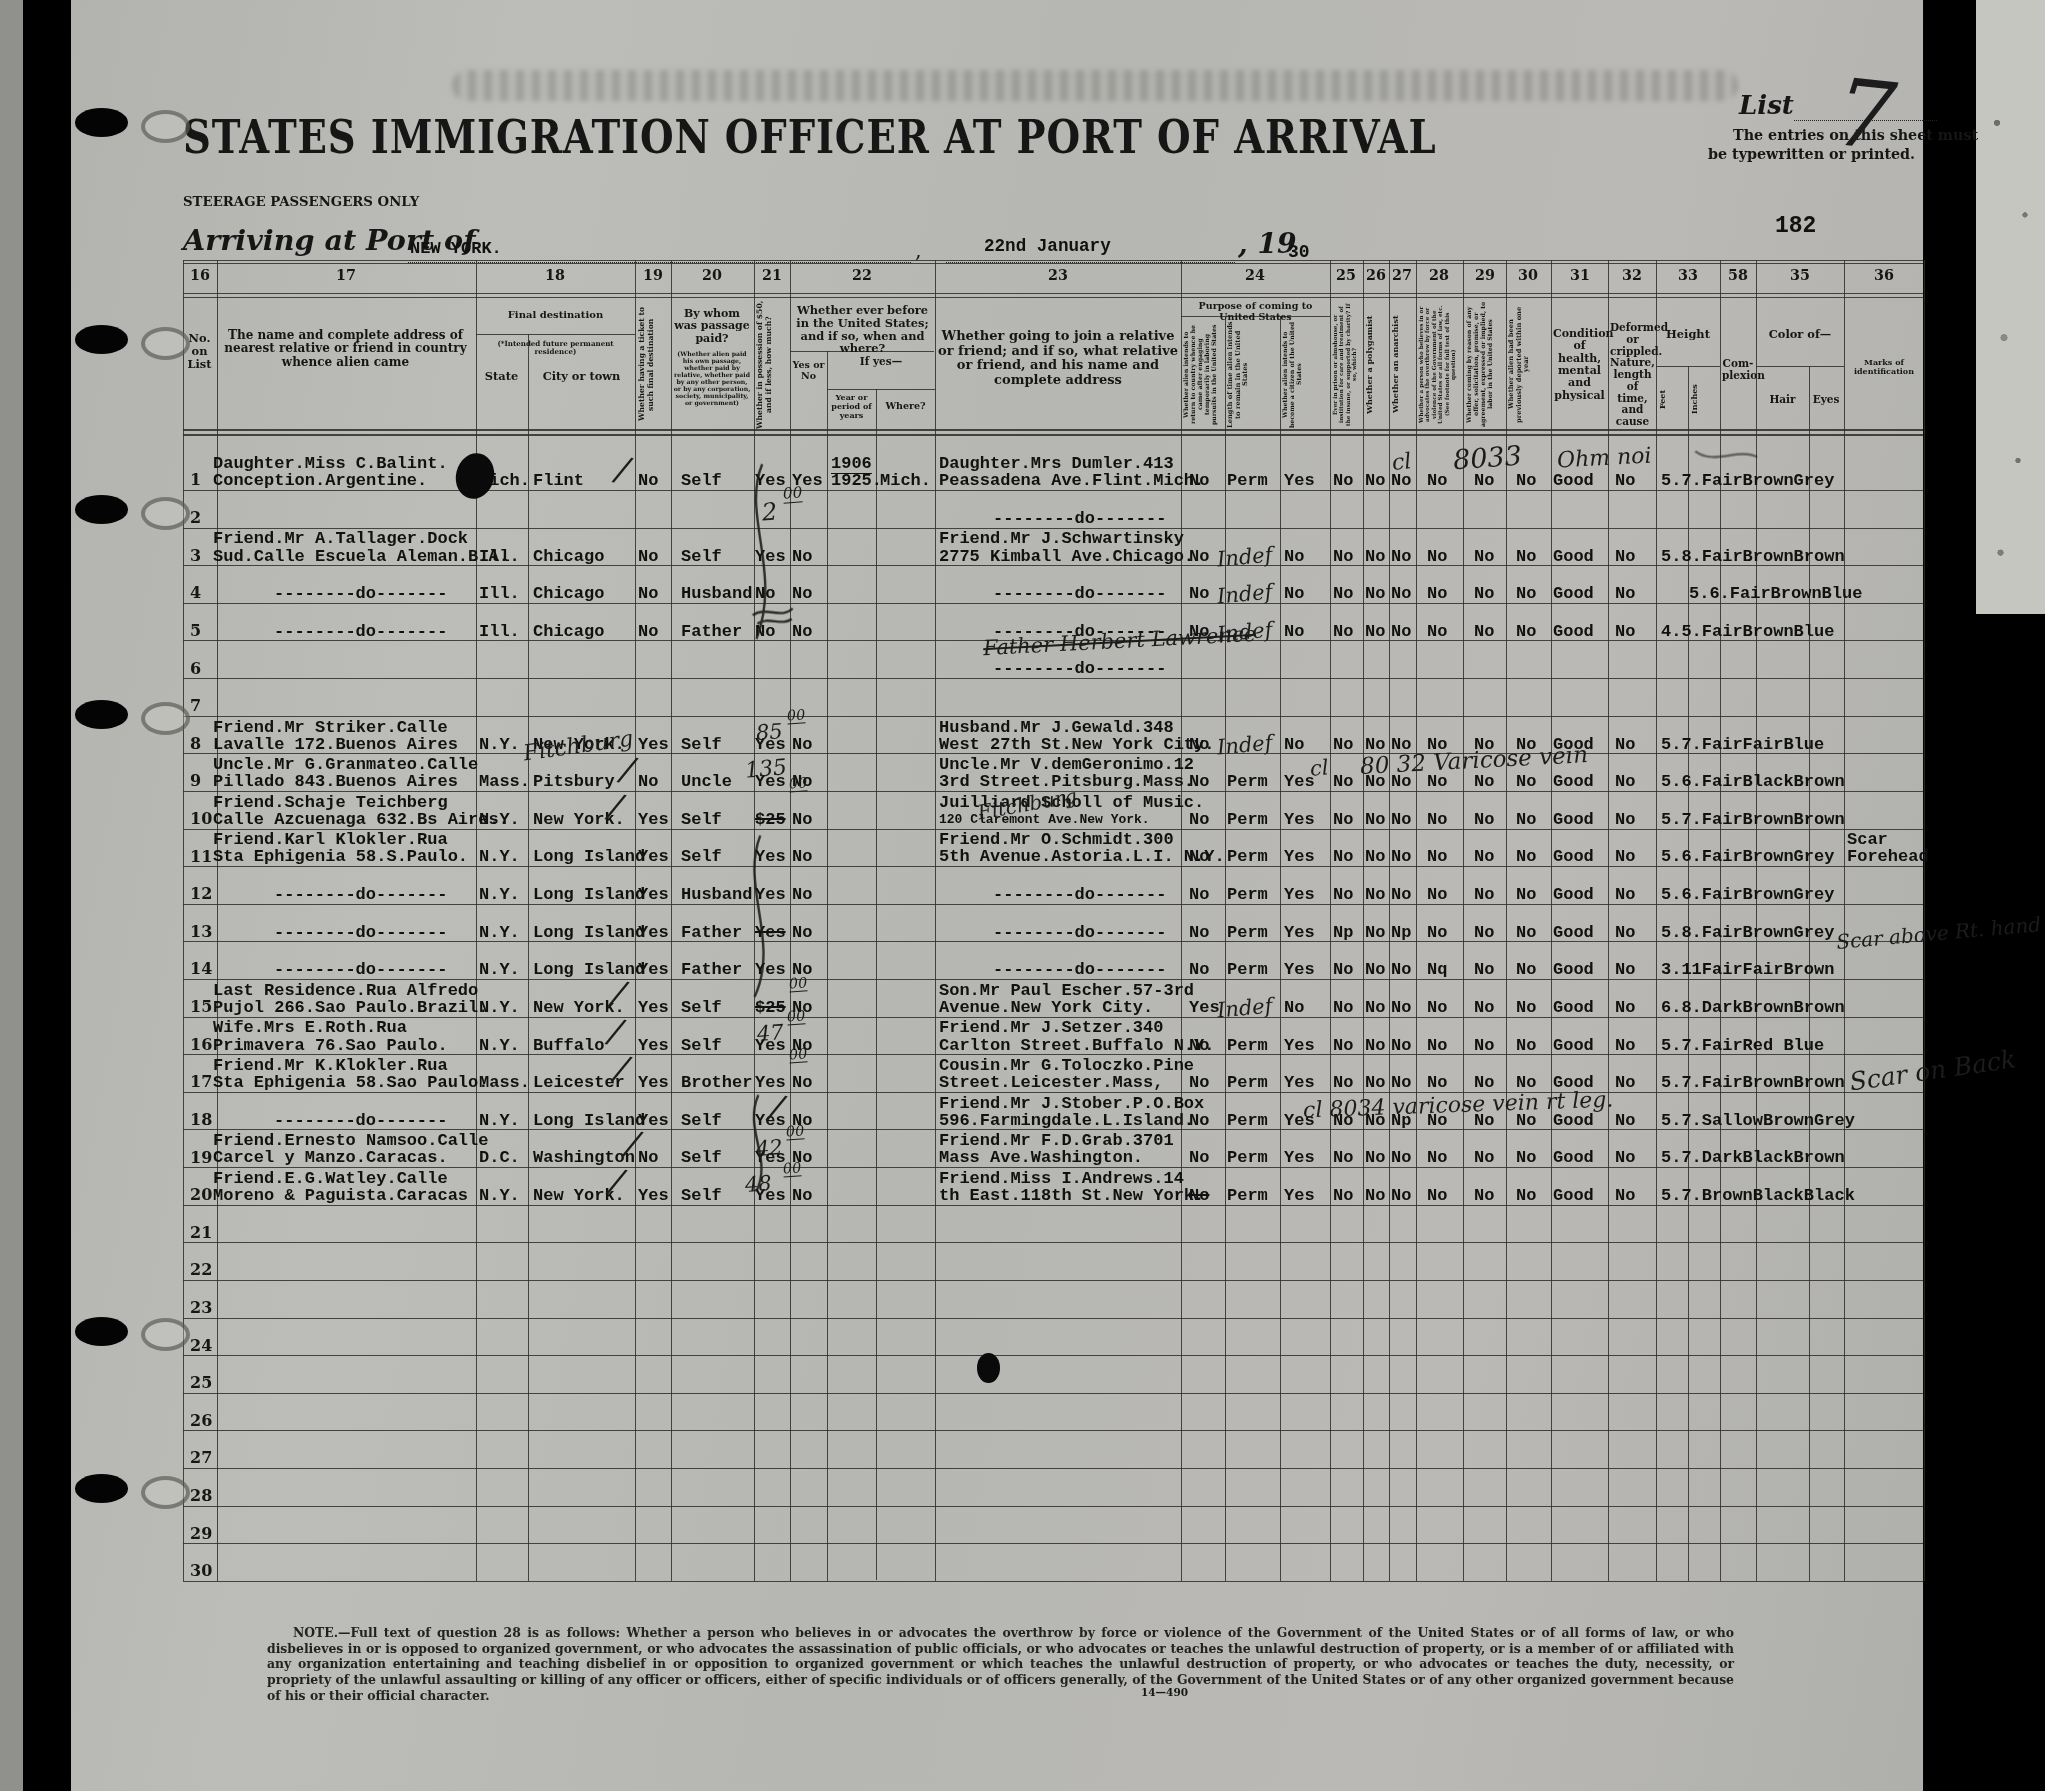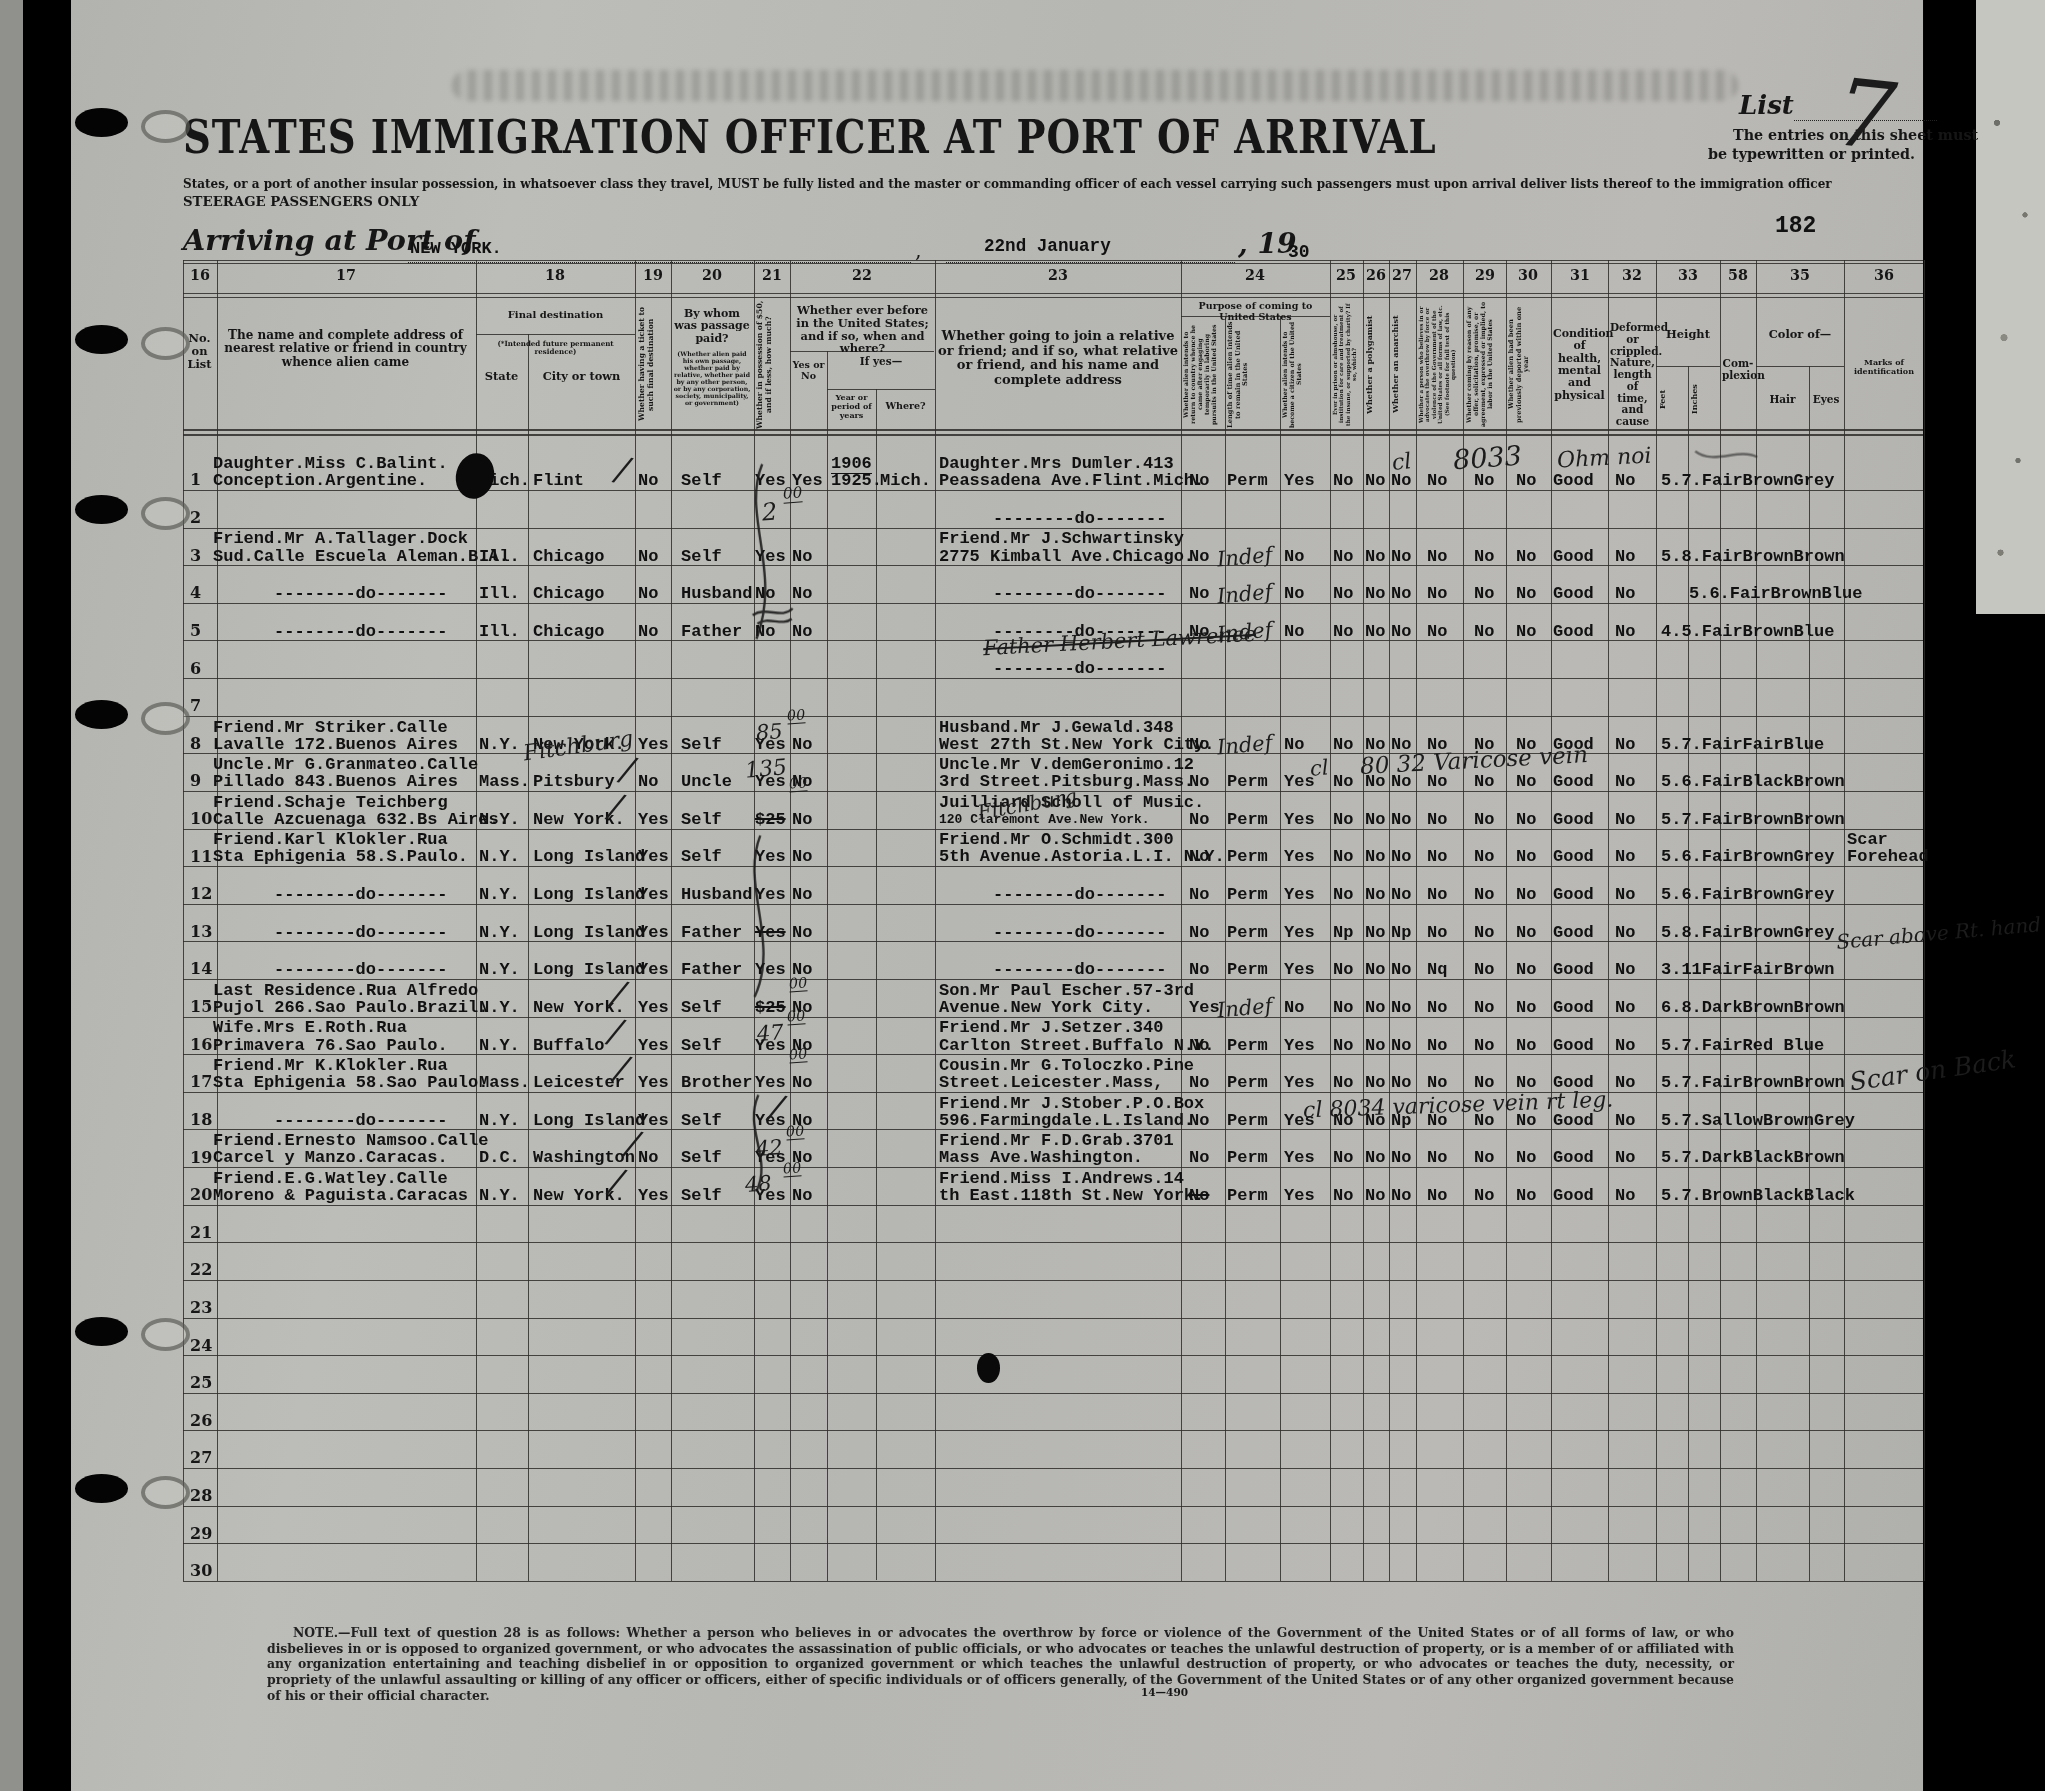--- a/index.html
+++ b/index.html
@@ -63,21 +63,20 @@
 
 <div id="canvas">
   <div id="prev-page-strip" class="abs"></div>
   <div id="gutter" class="abs"></div>
   <div id="paper" class="abs"></div>
   <div id="right-film" class="abs"></div>
   <div id="marble" class="abs"></div>
   <div id="bleed" class="abs"></div>
 
   <div id="title" class="abs printed">STATES IMMIGRATION OFFICER AT PORT OF ARRIVAL</div>
-  <div id="subtitle" class="abs printed">States, or a port of another insular possession, in whatsoever class they travel, MUST be fully listed and the master or commanding officer of each vessel carrying such passengers must upon arrival deliver lists thereof to the immigration officer</div>
   <div id="steerage" class="abs printed">STEERAGE PASSENGERS ONLY</div>
 
   <div id="arrive-prefix" class="abs printed">Arriving at Port of</div>
   <div id="port-value" class="abs typed">NEW YORK.</div>
   <div class="abs leader" style="left:408px;top:261px;width:503px;"></div>
   <div id="comma1" class="abs printed">,</div>
   <div class="abs leader" style="left:946px;top:261px;width:289px;"></div>
   <div id="date-value" class="abs typed">22nd January</div>
   <div id="year-printed" class="abs printed">, 19</div>
   <div id="year-typed" class="abs typed">30</div>

